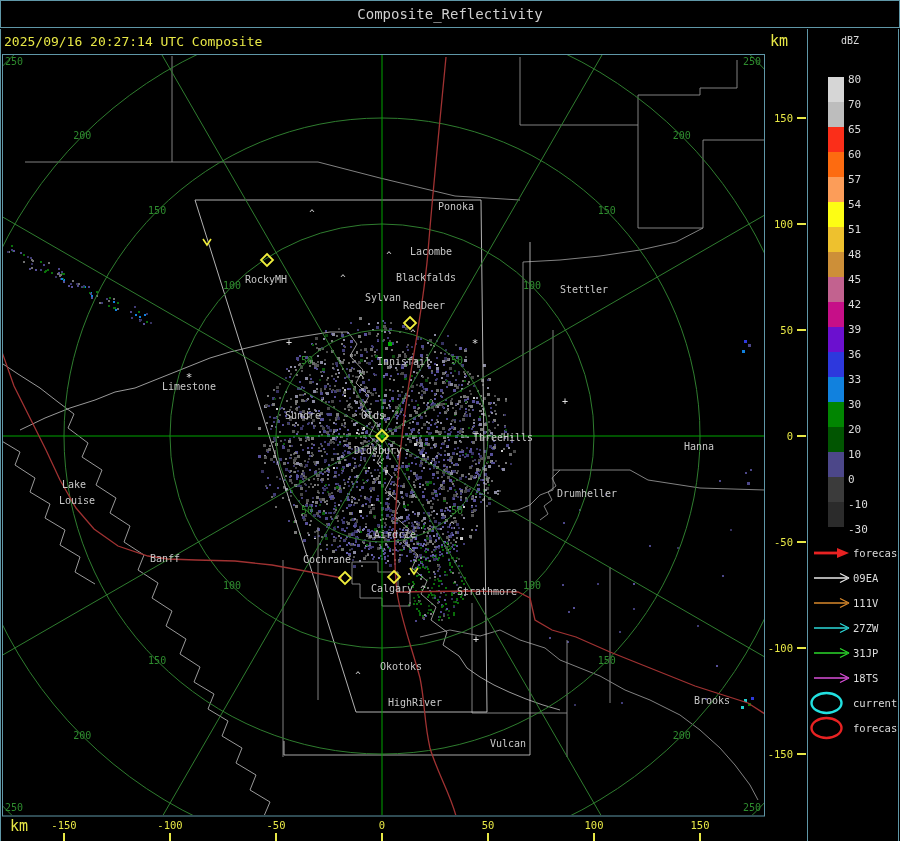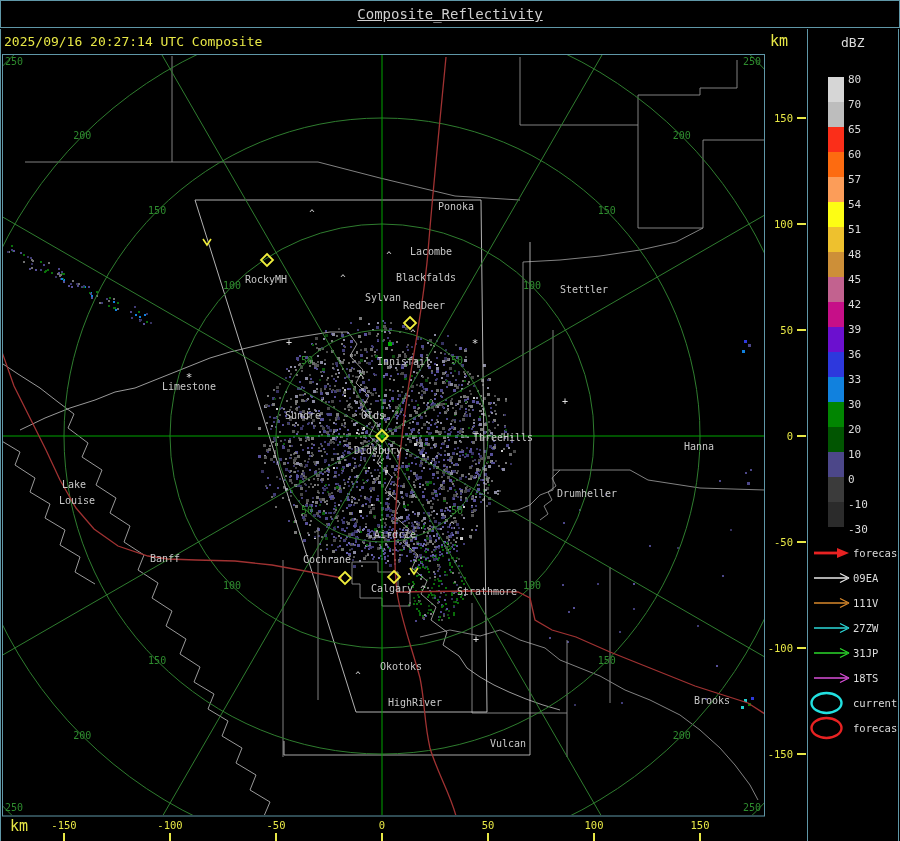--- a/index.html
+++ b/index.html
@@ -1,26 +1,26 @@
 <!DOCTYPE html>
 <html><head>
 <meta charset="utf-8">
 <style>
   html,body{margin:0;padding:0;background:#000;}
   body{position:relative;width:900px;height:841px;overflow:hidden;
        font-family:"DejaVu Sans Mono",monospace;}
   .titlebar{position:absolute;left:0;top:0;width:898px;height:26px;
     border:1px solid #5f97a7;background:#000;display:flex;align-items:center;justify-content:center;}
-  .titlebar span{color:#cfcfcf;font-size:14px;letter-spacing:0px;text-decoration:underline;}
+  .titlebar span{color:#cfcfcf;font-size:14px;letter-spacing:0px;}
   .timestamp{position:absolute;left:4px;top:34px;color:#e8e846;font-size:13px;}
   .km-top{position:absolute;left:770px;top:32px;color:#e8e846;font-size:15px;}
   .left-edge{position:absolute;left:0;top:29px;height:812px;width:0;border-left:1px solid #5f97a7;}
   .right-panel{position:absolute;left:807px;top:29px;width:90px;height:812px;background:#000;
     border-left:1px solid #5f97a7;border-right:1px solid #5f97a7;}
-  .dbz-title{position:absolute;left:33px;top:6px;color:#dcdcdc;font-size:13px;}
+  .dbz-title{position:absolute;left:33px;top:6px;color:#dcdcdc;font-size:10px;}
   #cb-svg{position:absolute;left:0;top:0;}
   #map-svg{position:absolute;left:0;top:0;}
   text{font-family:"DejaVu Sans Mono",monospace;}
 </style>
 </head>
 <body>
 
 <svg id="map-svg" width="900" height="841">
     <rect x="2.5" y="54.5" width="762" height="761.5" fill="none" stroke="#5f97a7" stroke-width="1"></rect>
     <defs>

